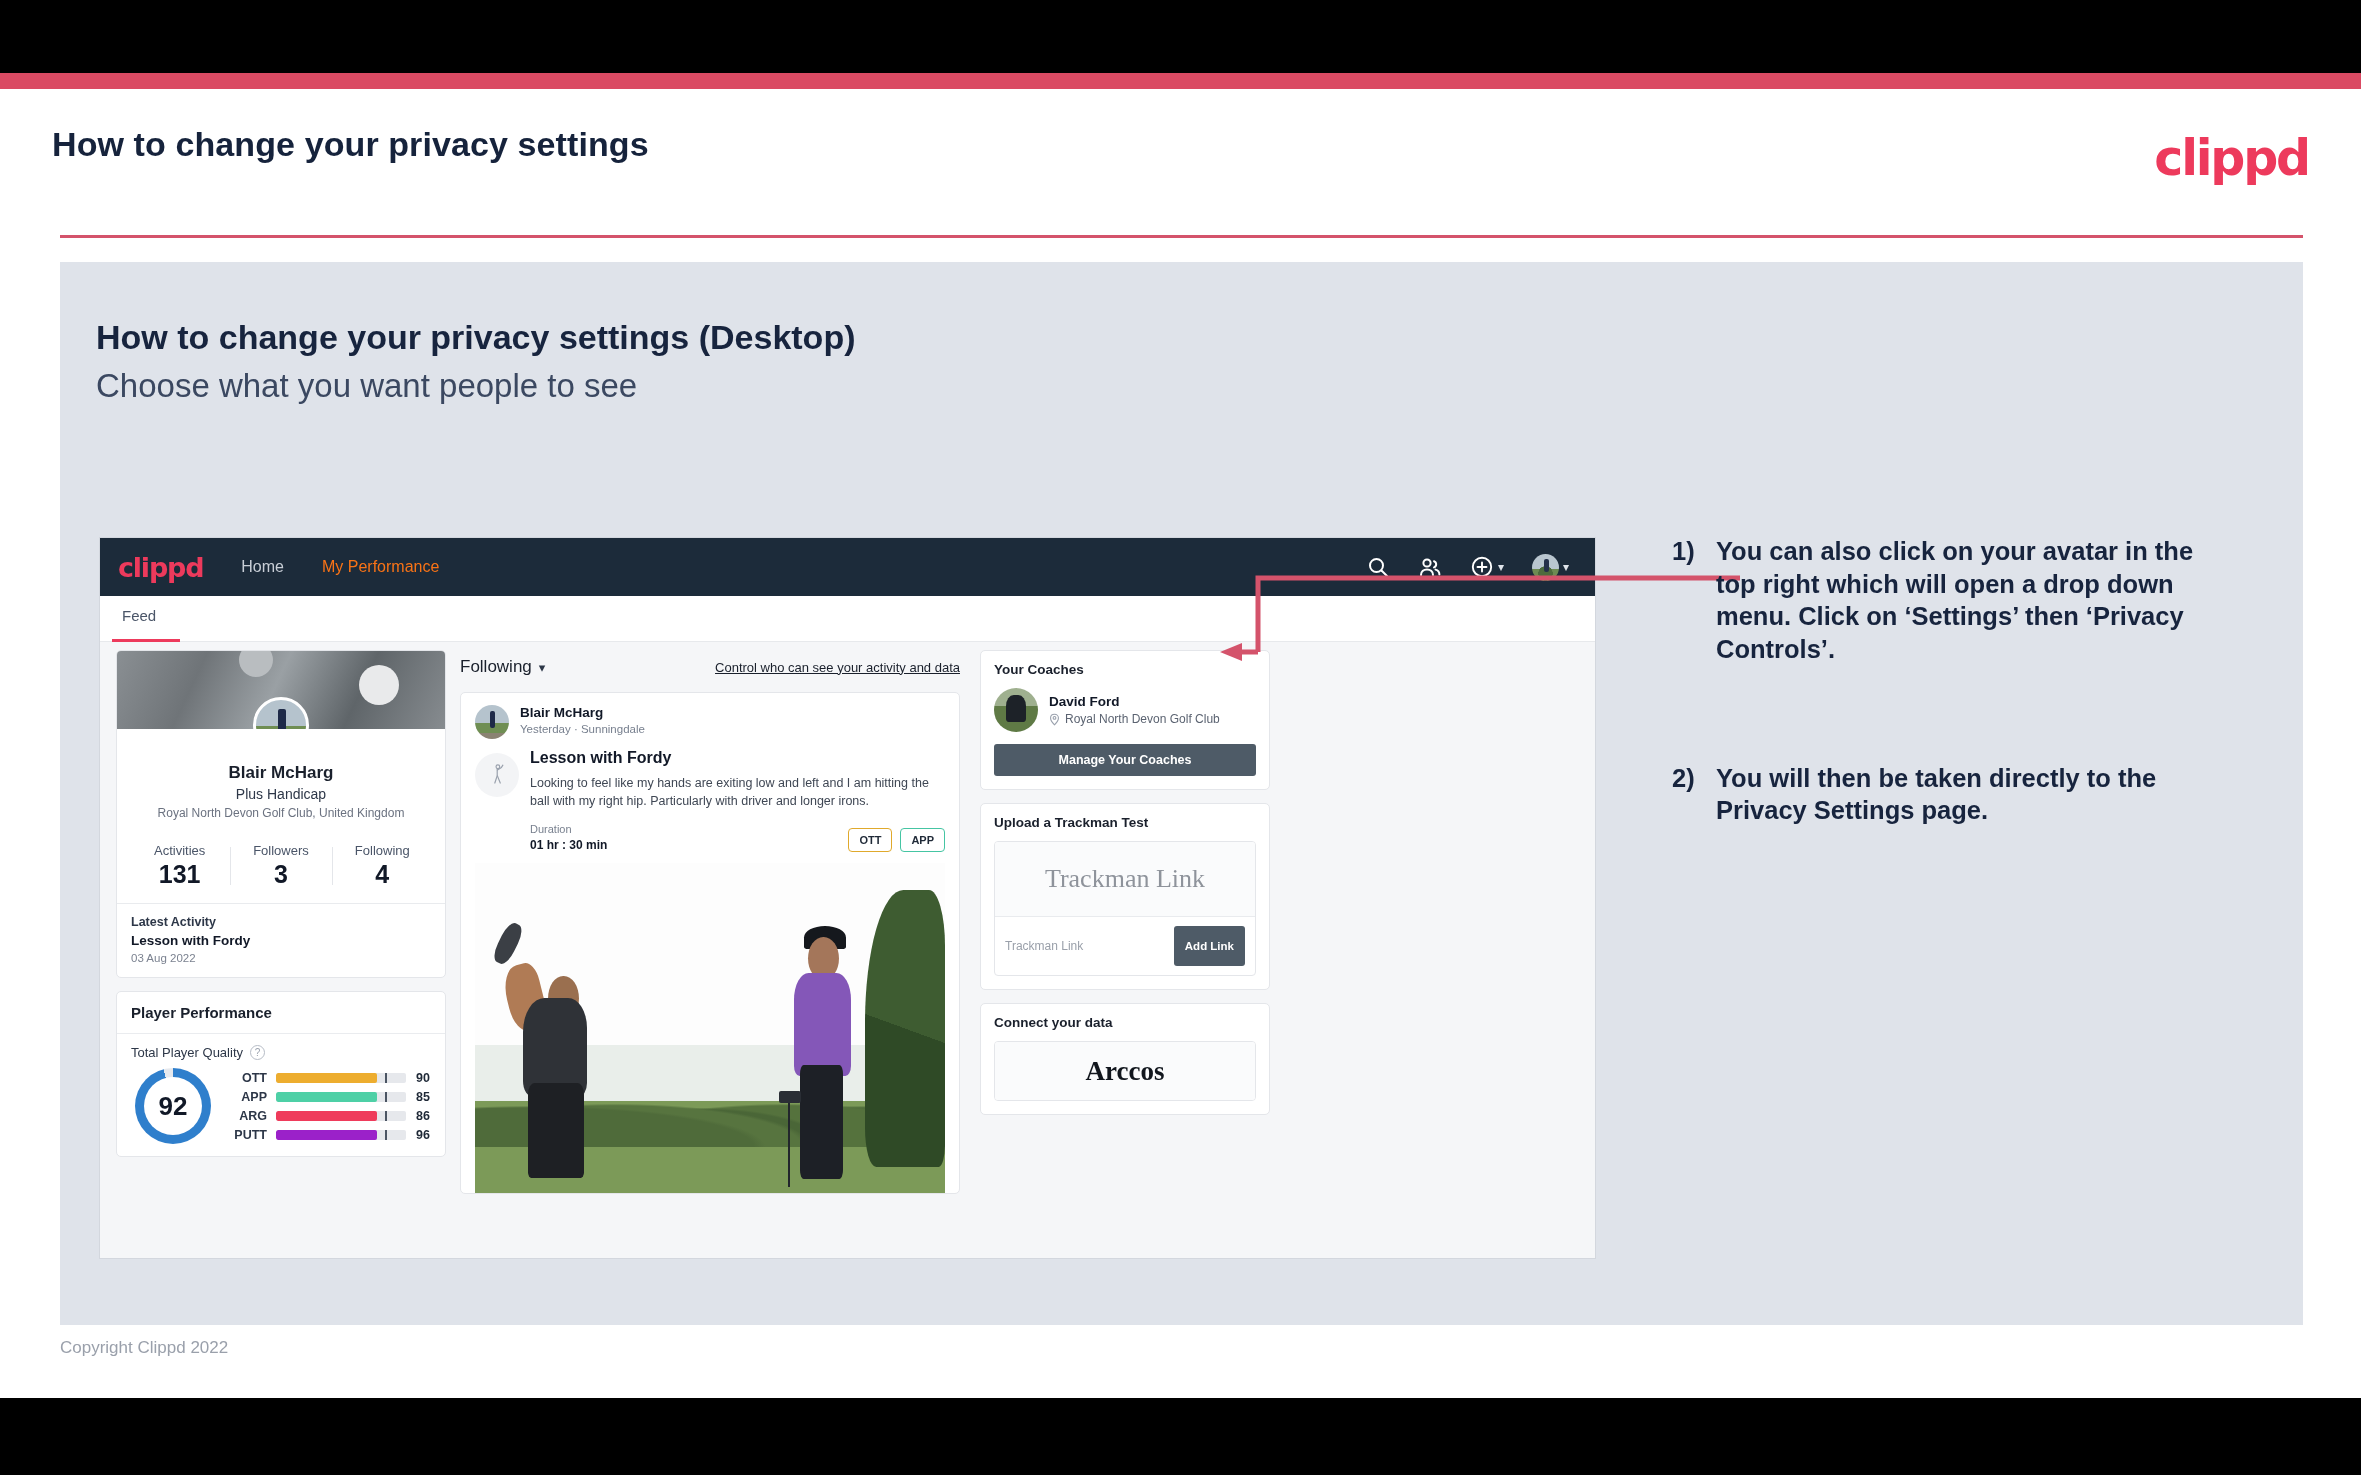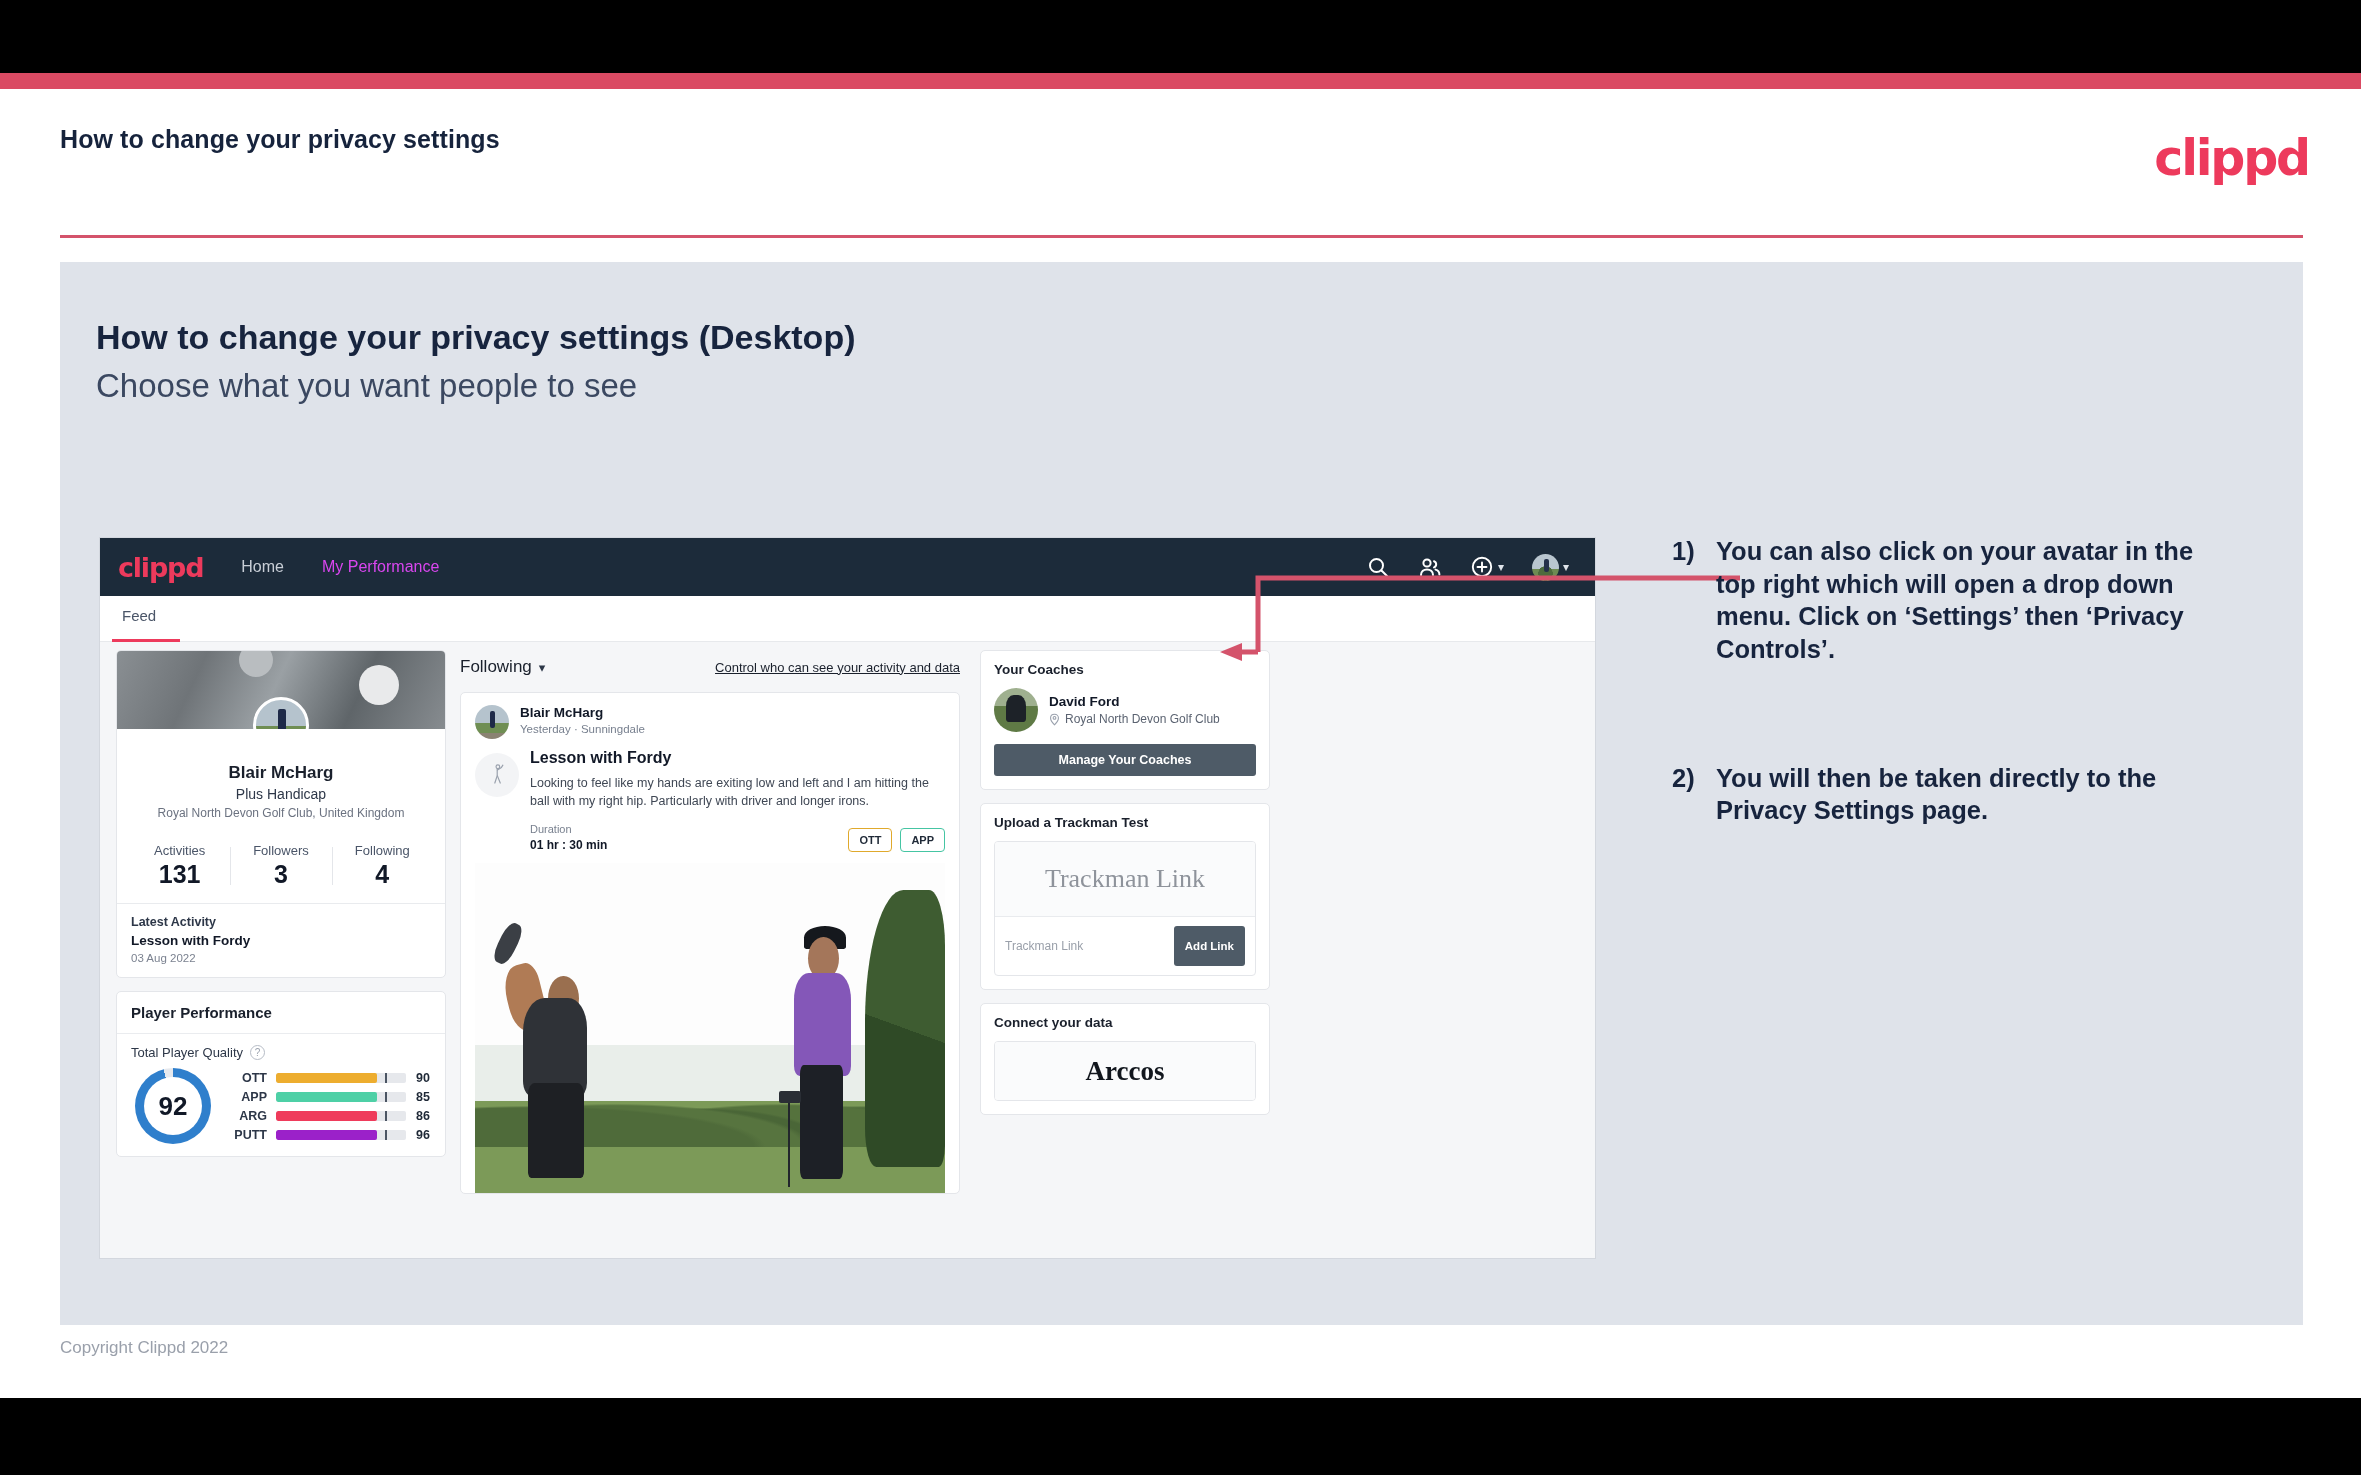--- a/index.html
+++ b/index.html
@@ -9,22 +9,22 @@
     font-family: "Liberation Sans", sans-serif;
     overflow: hidden;
   }
   .slide { position: relative; width: 2361px; height: 1475px; background: #fff; }
 
   .bar-black-top { position: absolute; left: 0; top: 0; width: 2361px; height: 73px; background: #000; }
   .bar-pink-top  { position: absolute; left: 0; top: 73px; width: 2361px; height: 16px; background: #da4a63; }
   .bar-black-bot { position: absolute; left: 0; top: 1398px; width: 2361px; height: 77px; background: #000; }
 
   .hdr-title {
-    position: absolute; left: 60px; top: 125px;
-    font-size: 25px; font-weight: 700; color: #16233c; letter-spacing: .1px;
+    position: absolute; left: 52px; top: 125px;
+    font-size: 34px; font-weight: 700; color: #16233c; letter-spacing: .1px;
   }
   .hdr-logo {
     position: absolute; right: 52px; top: 130px;
     font-size: 49px; font-weight: 800; color: #ed3a5c;
     letter-spacing: -2.2px; font-family: "DejaVu Sans", sans-serif;
   }
   .hdr-rule { position: absolute; left: 60px; top: 235px; width: 2243px; height: 3px; background: #d4536b; }
 
   .panel {
     position: absolute; left: 60px; top: 262px; width: 2243px; height: 1063px;
@@ -42,21 +42,21 @@
   }
   .app-nav {
     position: absolute; left: 0; top: 0; width: 1495px; height: 58px;
     background: #1c2b3a; display: flex; align-items: center;
   }
   .nav-logo {
     margin-left: 18px; font-size: 27px; font-weight: 800; color: #ed3a5c;
     letter-spacing: -1.2px; font-family: "DejaVu Sans", sans-serif;
   }
   .nav-link { margin-left: 38px; font-size: 16px; color: #c8ced6; }
-  .nav-link.active { color: #d946ef; }
+  .nav-link.active { color: #f97316; }
   .nav-right { margin-left: auto; display: flex; align-items: center; gap: 28px; margin-right: 26px; }
   .nav-ico { width: 24px; height: 24px; display: block; }
   .chev { font-size: 12px; color: #dfe4ea; margin-left: 4px; }
   .nav-avatar {
     width: 27px; height: 27px; border-radius: 50%;
     background:
       radial-gradient(circle at 50% 72%, #4d6b3d 0 30%, transparent 31%),
       linear-gradient(#b9c6cf 0 54%, #6d8b52 54% 100%);
     position: relative; overflow: hidden;
   }

